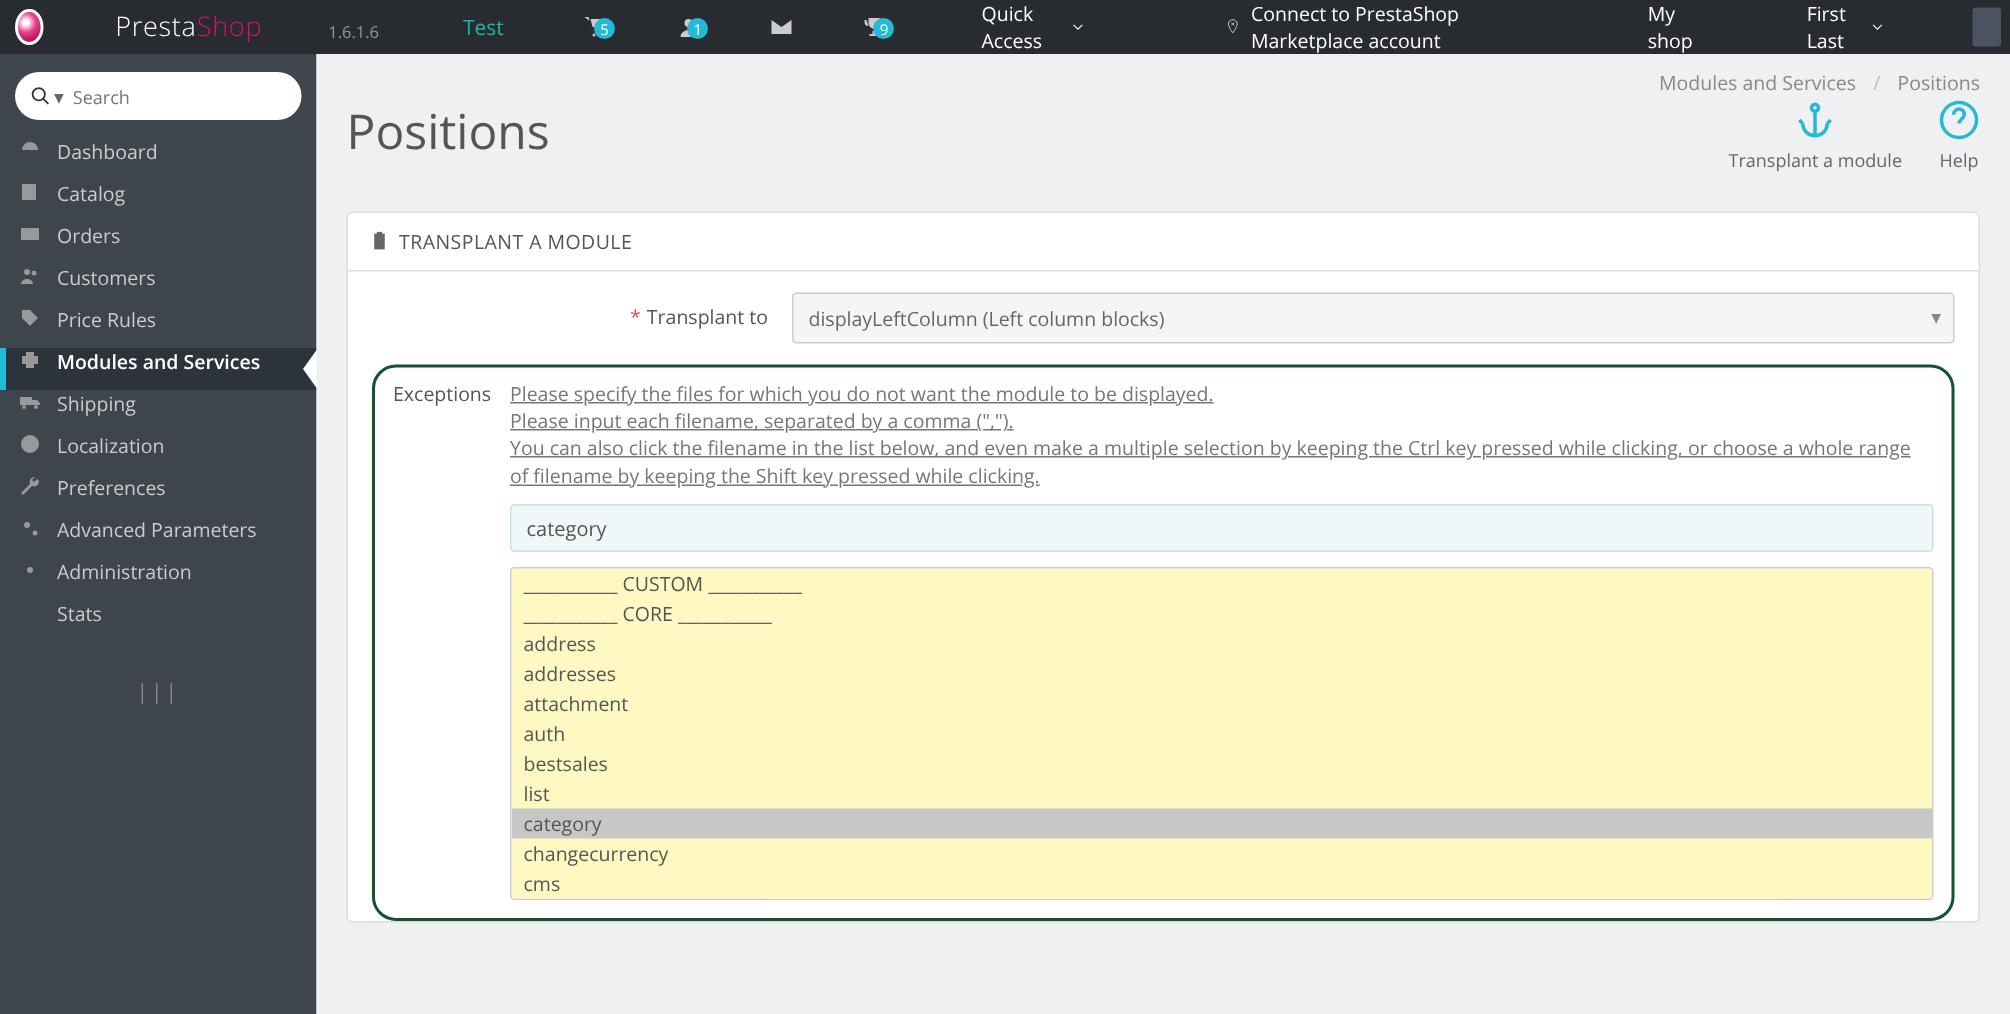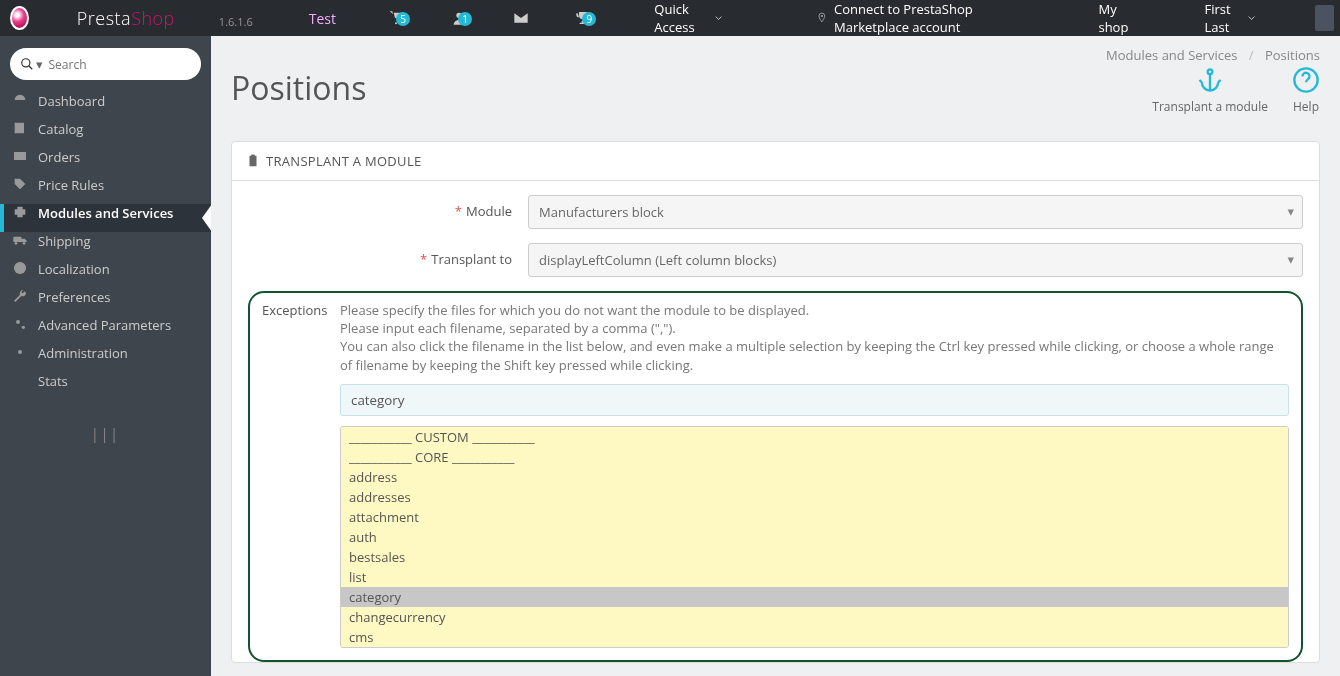--- a/index.html
+++ b/index.html
@@ -5,21 +5,21 @@
 * { margin:0; padding:0; box-sizing:border-box; font-family:'Open Sans','Helvetica Neue',Arial,sans-serif; }
 body { background:#f1f1f1; color:#555; font-size:13px; width:1340px; height:676px; overflow:hidden; }
 
 
 .topbar { height:36px; background:#282b30; color:#fff; display:flex; align-items:center; padding:0 6px; position:relative;gap:40px; }
 .topbar .logo { width:24px; height:24px; border-radius:50%; background:radial-gradient(circle at 35% 35%, #fff 10%, #e84393 40%, #c2185b 70%); border:2px solid #fff; margin:0 8px 0 4px; }
 .topbar .brand { font-size:18px; font-weight:300; letter-spacing:.5px; }
 .topbar .brand .ps { color:#fff; }
 .topbar .brand .shop { color:#d5106e; }
 .topbar .ver { font-size:11px; color:#949494; margin:6px 6px 0 4px; }
-.topbar .test { color:#f0abfc; font-size:14px; margin:0 10px;text-align:center; }
+.topbar .test { color:#14b8a6; font-size:14px; margin:0 10px;text-align:center; }
 .topbar .icon-btn { position:relative; color:#ccc; width:30px; display:flex; align-items:center; justify-content:center; cursor:pointer; }
 .topbar .badge { position:absolute; top:2px; right:-2px; background:#25b9d7; color:#fff; border-radius:50%; min-width:14px; height:14px; font-size:10px; display:flex; align-items:center; justify-content:center; }
 .topbar .quick { color:#fff; font-size:13px; margin-left:20px; display:flex; align-items:center; cursor:pointer; }
 .topbar .quick svg { margin-left:4px; }
 .topbar .spacer { flex:1; }
 .topbar .right-link { color:#fff; font-size:13px; margin:0 14px; cursor:pointer; display:flex; align-items:center; }
 .topbar .avatar { width:26px; height:26px; background:#4b5361; margin-left:6px; border-radius:2px; }
 
 
 .sidebar { position:absolute; top:36px; left:0; width:211px; bottom:0; background:#3e454d; color:#ccc; }
@@ -52,21 +52,21 @@
 .row { display:flex; margin-bottom:14px; }
 .row .lbl { width:280px; text-align:right; padding-right:16px; padding-top:7px; color:#555; }
 .row .lbl .req { color:#d9534f; margin-right:4px; }
 .row .ctl { flex:1; }
 .select { width:100%; border:1px solid #ccc; background:#f5f5f5; padding:7px 10px; border-radius:3px; position:relative; color:#666; cursor:pointer; }
 .select::after { content:"▾"; position:absolute; right:8px; top:6px; color:#888; }
 
 .exceptions-box { border:2px solid #14532d; border-radius:16px; padding:8px 12px 12px; display:flex; }
 .exceptions-box .lbl2 { width:78px; text-align:right; padding-right:14px; color:#555; padding-top:0; }
 .exceptions-box .content2 { flex:1; }
-.help { color:#777; font-size:13px; line-height:1.4; margin-bottom:10px; }
+.help { color:#777; font-size:13px; line-height:1.4; margin-bottom:10px;text-decoration:underline; }
 .textinput { width:100%; border:1px solid #c8e1e8; background:#eff7f9; padding:6px 10px; border-radius:3px; color:#555; outline:none; }
 
 .multibox { margin-top:10px; border:1px solid #ccc; border-radius:3px; height:222px; overflow-y:scroll; background:#fef9c3; color:#555; }
 .multibox .opt { padding:1px 8px; white-space:nowrap; cursor:pointer; }
 .multibox .opt.sel { background:#c7c7c7; }
 </style>
 </head>
 <body>
 
 <div class="topbar">
@@ -144,20 +144,28 @@
           <path d="M4 4h14v16H4zM4 4v16"></path>
         </svg>
         <span>Catalog</span>
       </li>
     <li>
         <svg viewBox="0 0 24 24">
           <rect x="3" y="6" width="18" height="12"></rect>
           <path d="M3 10h18"></path>
         </svg>
         <span>Orders</span>
+      </li>
+    <li>
+        <svg viewBox="0 0 24 24">
+          <circle cx="9" cy="8" r="3"></circle>
+          <circle cx="16" cy="9" r="2.5"></circle>
+          <path d="M3 20c0-3 3-5 6-5s6 2 6 5"></path>
+        </svg>
+        <span>Customers</span>
       </li>
     <li>
         <svg viewBox="0 0 24 24">
           <path d="M4 4h8l8 8-8 8-8-8zM8 8h.01"></path>
         </svg>
         <span>Price Rules</span>
       </li>
     <li class="active">
         <svg viewBox="0 0 24 24" fill="#fff">
           <path d="M4 8h4V4h8v4h4v8h-4v4H8v-4H4z"></path>
@@ -238,26 +246,20 @@
 
   <div class="panel">
     <div class="panel-head">
       <svg width="14" height="14" viewBox="0 0 24 24" fill="#666">
           <rect x="6" y="3" width="12" height="18"></rect>
           <rect x="9" y="1" width="6" height="4"></rect>
         </svg>
       <span>TRANSPLANT A MODULE</span>
     </div>
     <div class="panel-body">
-      <div class="row">
-        <div class="lbl"><span class="req">*</span><span>Module</span></div>
-        <div class="ctl">
-            <div class="select">Manufacturers block</div>
-          </div>
-      </div>
       <div class="row">
         <div class="lbl"><span class="req">*</span><span>Transplant to</span></div>
         <div class="ctl">
             <div class="select">displayLeftColumn (Left column blocks)</div>
           </div>
       </div>
 
       <div class="exceptions-box">
         <div class="lbl2">Exceptions</div>
         <div class="content2">

